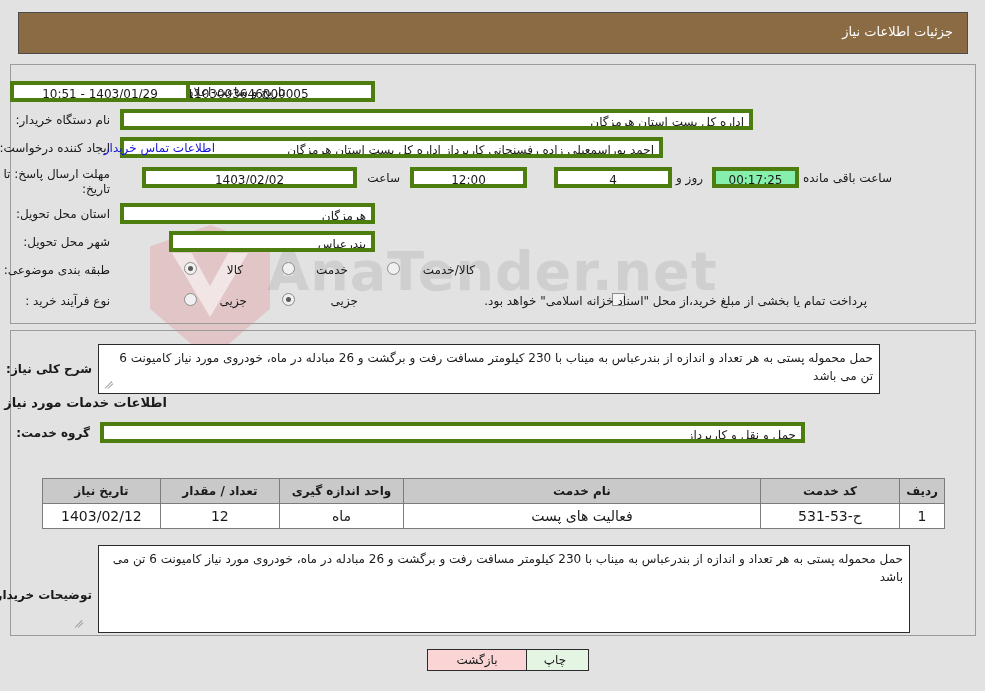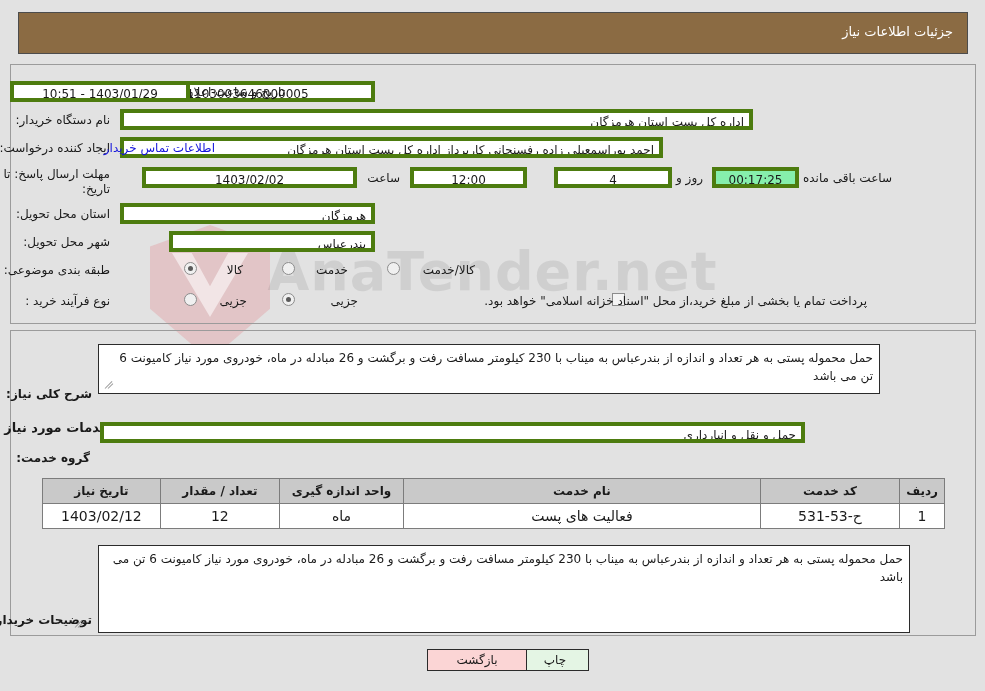--- a/index.html
+++ b/index.html
@@ -80,21 +80,21 @@
 
   
   .lbl {
     position: absolute;
     font-size: 12px;
     color: #1a1a1a;
     white-space: nowrap;
     z-index: 3;
     line-height: 15px;
   }
-  .lbl-b { font-weight: bold; margin-top: 25px; }
+  .lbl-b { font-weight: bold; }
   .link {
     position: absolute;
     font-size: 12px;
     color: #1414dc;
     white-space: nowrap;
     cursor: pointer;
     z-index: 3;
   }
 
   
@@ -283,21 +283,21 @@
   <div class="lbl lbl-b" style="right:893px; top:362px;">شرح کلی نیاز:</div>
   <div class="ta" style="right:105px; top:344px; width:782px; height:50px;">حمل محموله پستی به هر تعداد و اندازه از بندرعباس به میناب با 230 کیلومتر مسافت رفت و برگشت و 26 مبادله در ماه، خودروی مورد نیاز کامیونت 6 تن می باشد</div>
   <div class="ta-grip" style="right:869px; top:378px;">
       <i></i>
       <i></i>
     </div>
 
   <div class="lbl lbl-b" style="right:818px; top:395px; font-size:13px;">اطلاعات خدمات مورد نیاز</div>
 
   <div class="lbl lbl-b" style="right:895px; top:426px;">گروه خدمت:</div>
-  <div class="box right" style="right:180px; top:422px; width:705px;">حمل و نقل و انبارداری</div>
+  <div class="box right" style="right:180px; top:422px; width:705px;">حمل و نقل و کاربرداز</div>
 
   <table class="tbl">
     <thead>
       <tr>
         <th style="width:40px;">ردیف</th>
         <th style="width:140px;">کد خدمت</th>
         <th style="width:360px;">نام خدمت</th>
         <th style="width:125px;">واحد اندازه گیری</th>
         <th style="width:120px;">تعداد / مقدار</th>
         <th style="width:118px;">تاریخ نیاز</th>

